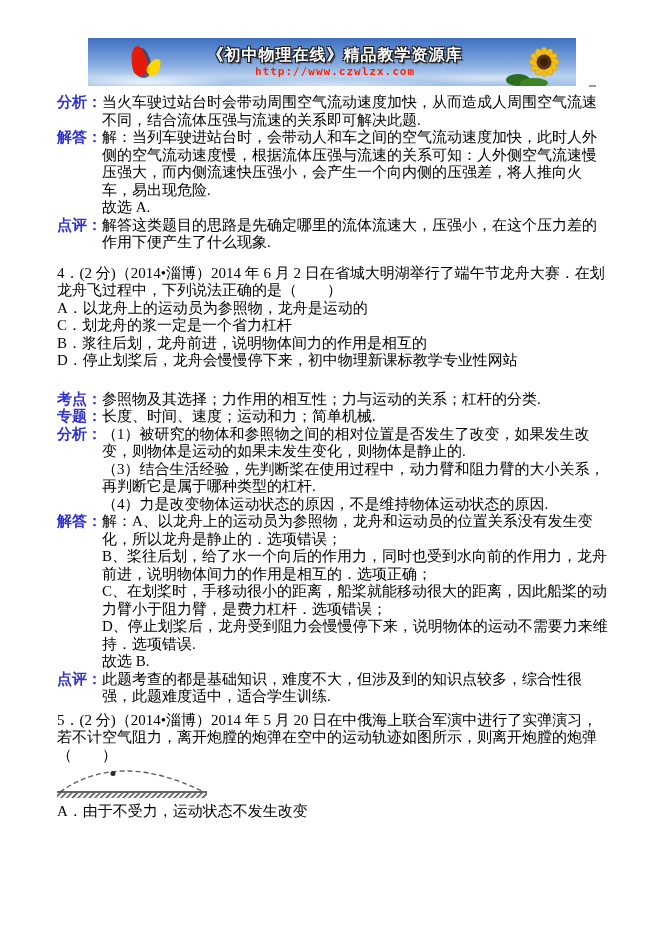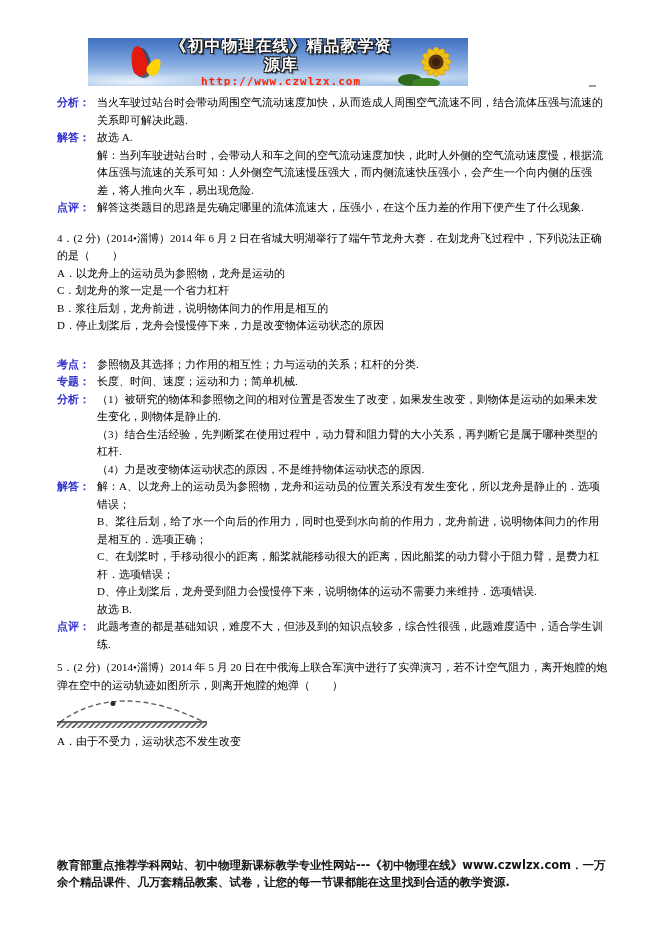--- a/index.html
+++ b/index.html
@@ -1,20 +1,20 @@
 <!DOCTYPE html>
 <html><head>
 <meta charset="utf-8">
 <style>
   html,body{margin:0;padding:0;background:#fff;}
   .page{position:relative;width:661px;height:936px;background:#fff;overflow:hidden;
         font-family:"Liberation Serif","DejaVu Serif",serif;color:#000;}
 
   
-  .banner{position:absolute;left:88px;top:38px;width:380px;height:48px;
+  .banner{position:absolute;left:88px;top:38px;width:488px;height:48px;
           background:linear-gradient(180deg,#3f6fc0 0%,#5d8ad0 25%,#86abe0 55%,#b9d2ef 80%,#9fc0e8 100%);
           display:flex;align-items:center;overflow:hidden;}
   .banner::after{content:"";position:absolute;left:0;right:0;bottom:0;height:55%;pointer-events:none;
           background:
             radial-gradient(ellipse 120px 12px at 12% 85%, rgba(255,255,255,.75), transparent 70%),
             radial-gradient(ellipse 160px 10px at 50% 98%, rgba(255,255,255,.55), transparent 70%),
             radial-gradient(ellipse 90px 9px at 82% 72%, rgba(255,255,255,.45), transparent 70%);}
   .flame{position:relative;width:46px;height:40px;margin-left:36px;flex:0 0 auto;z-index:2;}
   .flame .f-shadow{position:absolute;left:10px;top:6px;width:17px;height:30px;background:#2a2a3a;
           border-radius:58% 42% 52% 48%/ 75% 60% 40% 25%;transform:rotate(-12deg);opacity:.7;}
@@ -25,21 +25,21 @@
   .banner-text{flex:1;text-align:center;z-index:2;padding-right:4px;}
   .banner-title{font-family:"DejaVu Sans",sans-serif;font-weight:bold;font-size:16px;line-height:19px;
           color:#fff;letter-spacing:1px;
           text-shadow:1px 1px 0 #1a1a1a,-1px 1px 0 #1a1a1a,1px -1px 0 #1a1a1a,-1px -1px 0 #1a1a1a,2px 2px 1px rgba(0,0,0,.5);}
   .banner-url{font-family:"DejaVu Sans Mono",monospace;font-weight:bold;font-size:11px;line-height:15px;
           color:#ff1e00;letter-spacing:1px;text-shadow:0 0 1px rgba(255,255,255,.4);}
   .sunflower{flex:0 0 auto;width:72px;height:48px;position:relative;z-index:2;}
   .stray-mark{position:absolute;left:589px;top:85px;width:7px;height:2px;background:#9a9a9a;}
 
   
-  .content{position:absolute;left:57px;top:94px;width:551px;font-size:11px;line-height:17.5px;}
+  .content{position:absolute;left:57px;top:94px;width:551px;font-size:15px;line-height:17.5px;}
   .row{display:flex;align-items:flex-start;}
   .row .lbl{flex:0 0 40px;color:#3232cd;font-weight:bold;white-space:nowrap;}
   .row .bd{flex:1;min-width:0;}
   .para{margin:0;}
   .stem{margin-top:13px;}
   .meta-gap{margin-top:21px;}
   .q5-gap{margin-top:6px;}
 
   
   .figure{margin:3px 0 4px 0;width:160px;height:32px;}
@@ -87,34 +87,34 @@
 
   <div class="content">
 
     <div class="row">
       <span class="lbl">分析：</span>
       <div class="bd">当火车驶过站台时会带动周围空气流动速度加快，从而造成人周围空气流速不同，结合流体压强与流速的关系即可解决此题.</div>
     </div>
     <div class="row">
       <span class="lbl">解答：</span>
       <div class="bd">
+        <div class="para">解：当列车驶进站台时，会带动人和车之间的空气流动速度加快，此时人外侧的空气流动速度慢，根据流体压强与流速的关系可知：人外侧空气流速慢压强大，而内侧流速快压强小，会产生一个向内侧的压强差，将人推向火车，易出现危险.</div>
         <div class="para">故选 A.</div>
-        <div class="para">解：当列车驶进站台时，会带动人和车之间的空气流动速度加快，此时人外侧的空气流动速度慢，根据流体压强与流速的关系可知：人外侧空气流速慢压强大，而内侧流速快压强小，会产生一个向内侧的压强差，将人推向火车，易出现危险.</div>
       </div>
     </div>
     <div class="row">
       <span class="lbl">点评：</span>
       <div class="bd">解答这类题目的思路是先确定哪里的流体流速大，压强小，在这个压力差的作用下便产生了什么现象.</div>
     </div>
 
     <div class="para stem">4．(2 分)（2014•淄博）2014 年 6 月 2 日在省城大明湖举行了端午节龙舟大赛．在划龙舟飞过程中，下列说法正确的是（　　）</div>
     <div class="para">A．以龙舟上的运动员为参照物，龙舟是运动的</div>
     <div class="para">C．划龙舟的浆一定是一个省力杠杆</div>
     <div class="para">B．浆往后划，龙舟前进，说明物体间力的作用是相互的</div>
-    <div class="para">D．停止划桨后，龙舟会慢慢停下来，力是改变物体运动状态的原因</div>
+    <div class="para">D．停止划桨后，龙舟会慢慢停下来，初中物理新课标教学专业性网站</div>
 
     <div class="row meta-gap">
       <span class="lbl">考点：</span>
       <div class="bd">参照物及其选择；力作用的相互性；力与运动的关系；杠杆的分类.</div>
     </div>
     <div class="row">
       <span class="lbl">专题：</span>
       <div class="bd">长度、时间、速度；运动和力；简单机械.</div>
     </div>
     <div class="row">
@@ -152,15 +152,14 @@
         <path d="M3 25 Q 62 -17 147 25" fill="none" stroke="#5a5a5a" stroke-width="1.3" stroke-dasharray="5 3"></path>
         <circle cx="56" cy="6.5" r="2.5" fill="#2b2b2b"></circle>
         <line x1="0" y1="25" x2="150" y2="25" stroke="#333" stroke-width="1.4"></line>
         <rect x="0" y="26" width="150" height="5" fill="url(#hatch)"></rect>
       </svg>
     </div>
 
     <div class="para">A．由于不受力，运动状态不发生改变</div>
   </div>
 
-  <div class="footer">教育部重点推荐学科网站、初中物理新课标教学专业性网站---《初中物理在线》www.czwlzx.com．一万余个精品课件、几万套精品教案、试卷，让您的每一节课都能在这里找到合适的教学资源.</div>
 
 </div>
 
 </body></html>

